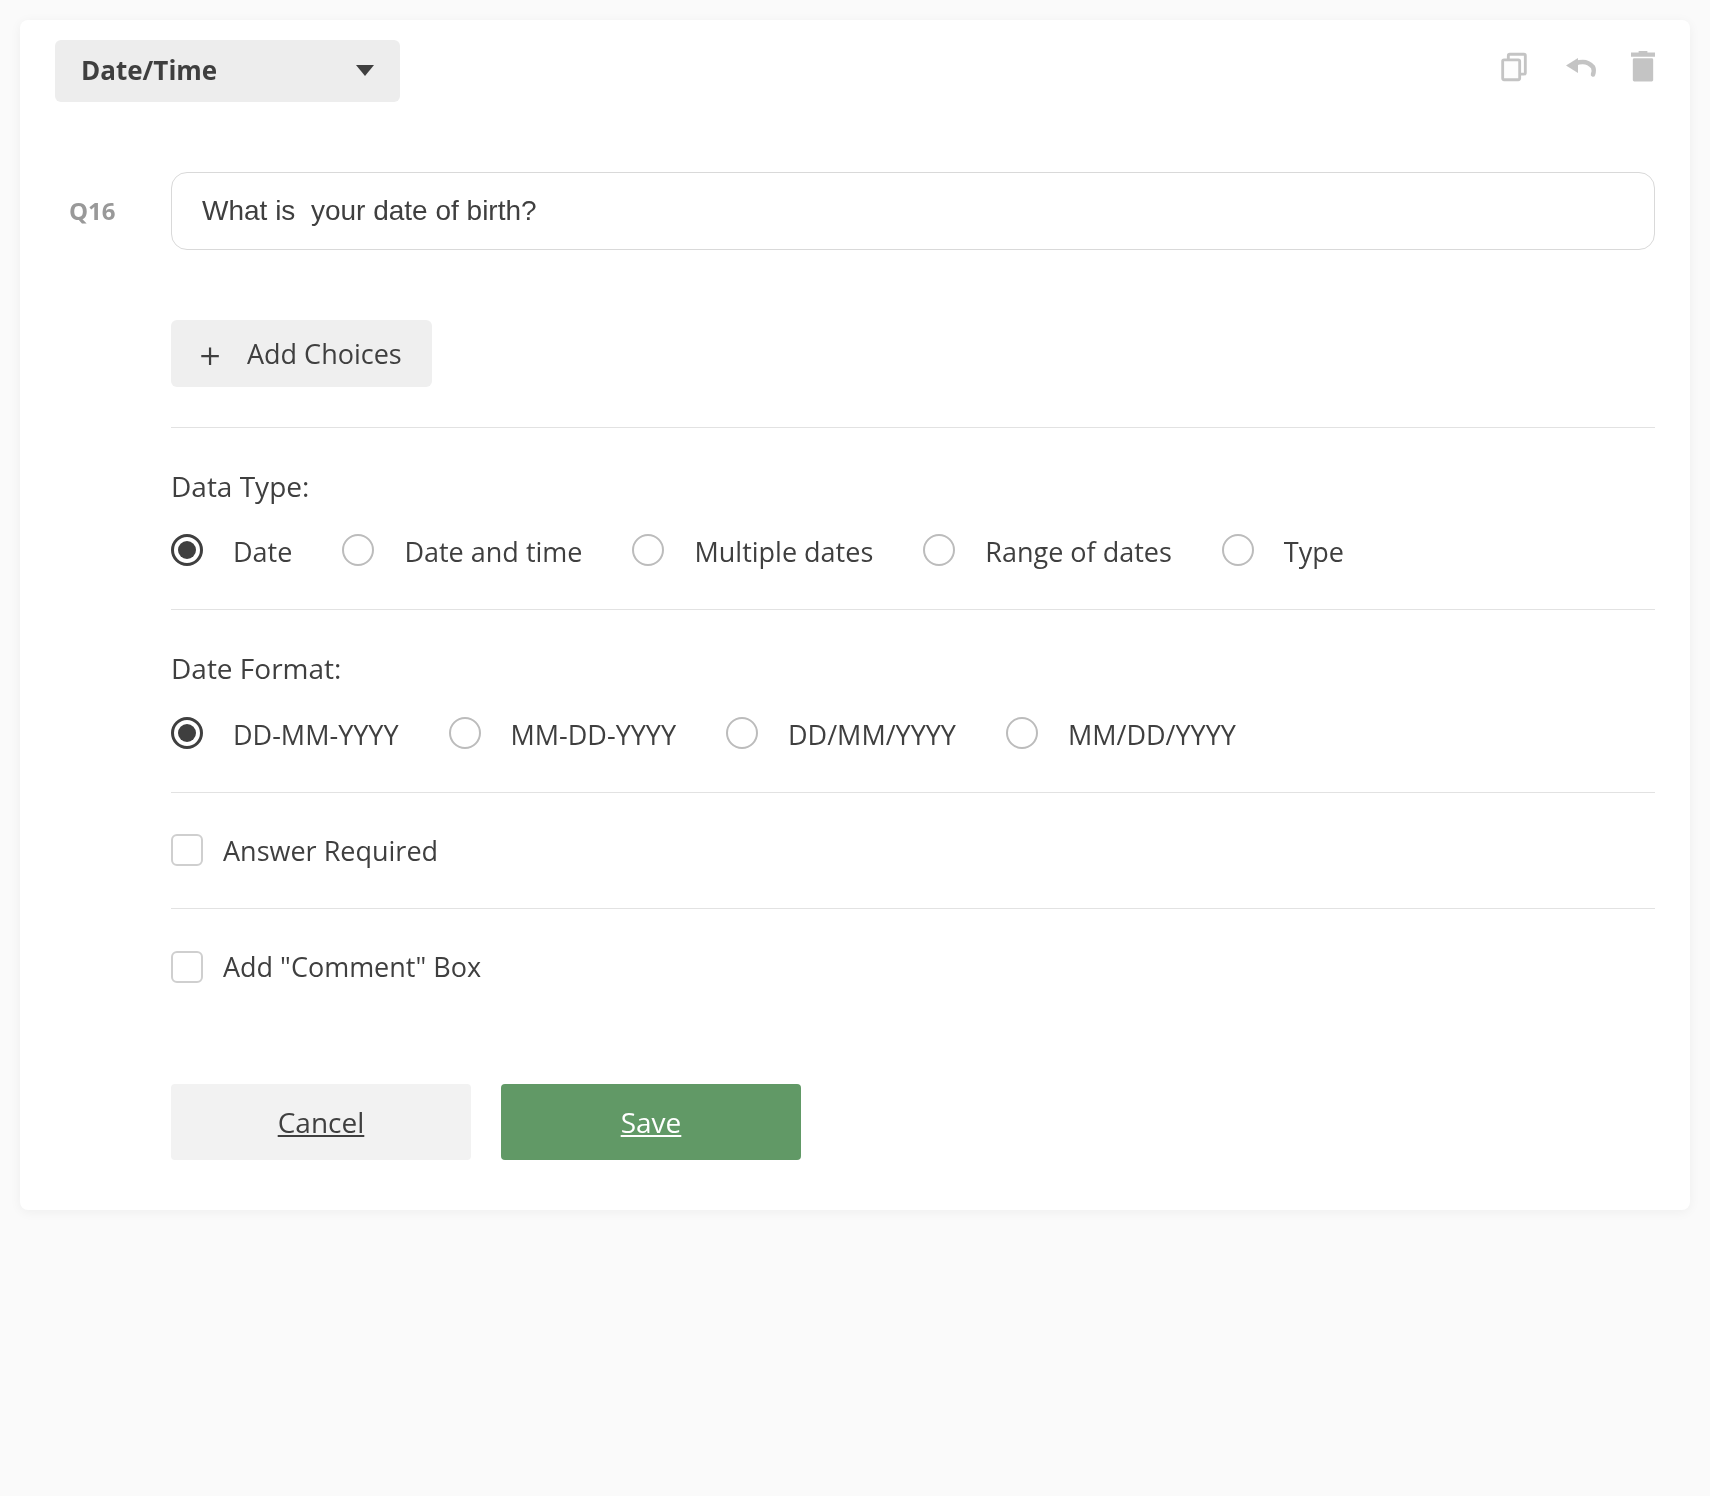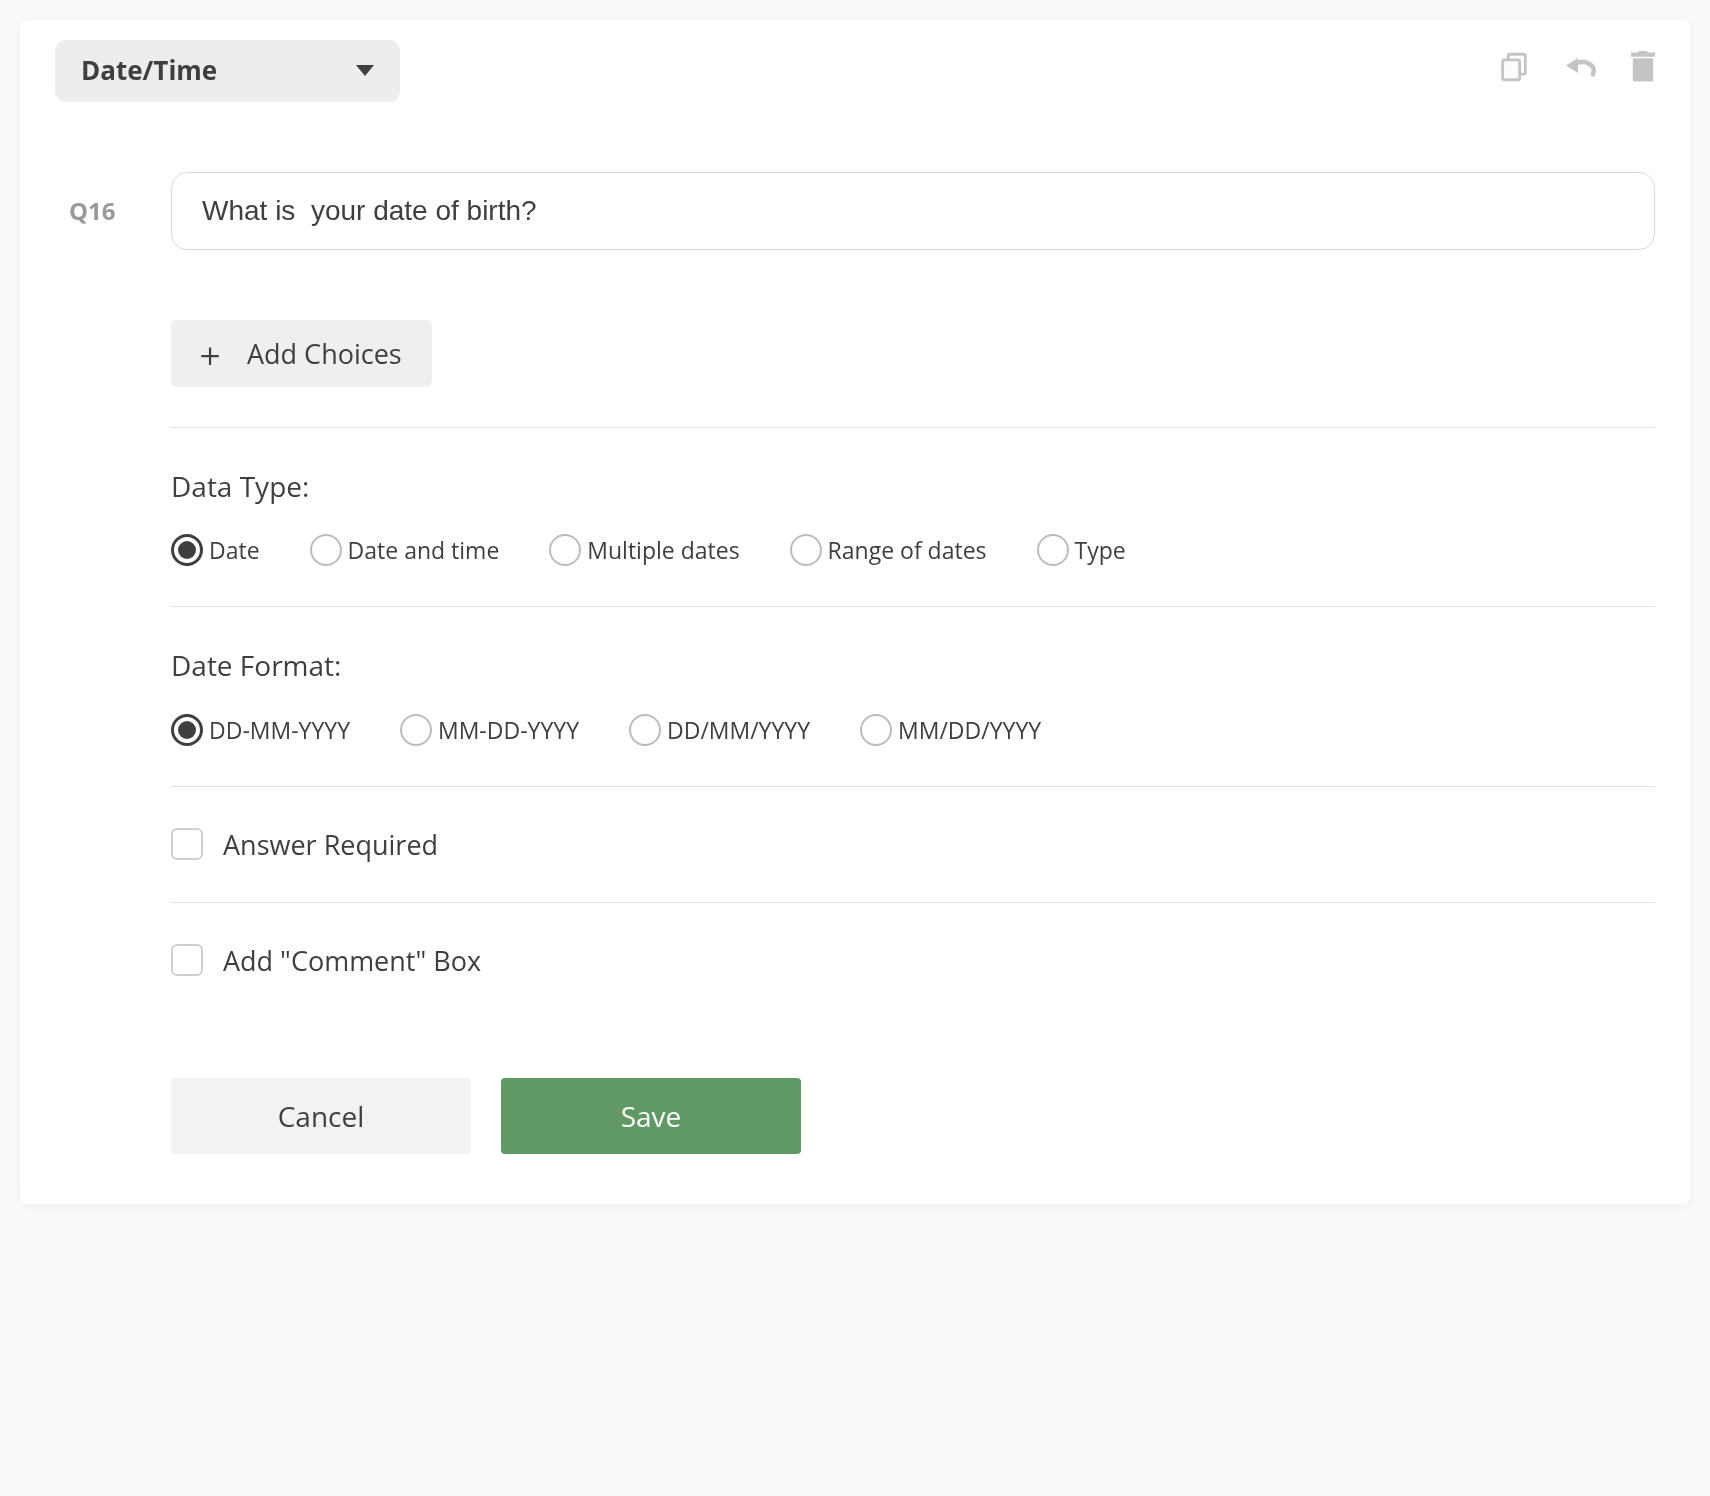--- a/index.html
+++ b/index.html
@@ -21,21 +21,21 @@
       display: flex;
       align-items: flex-start;
       justify-content: space-between;
       margin-bottom: 70px;
     }
     .type-dropdown {
       display: flex;
       align-items: center;
       gap: 20px;
       background: #ededed;
-      border-radius: 11px;
+      border-radius: 6px;
       padding: 14px 26px;
       font-weight: 700;
       font-size: 26px;
       color: #3f3f3f;
       cursor: pointer;
       min-width: 345px;
       justify-content: space-between;
     }
     .caret {
       width: 0; height: 0;
@@ -107,24 +107,24 @@
       margin-bottom: 30px;
     }
     .radio-row {
       display: flex;
       flex-wrap: wrap;
       gap: 50px;
       align-items: center;
     }
     .radio-opt {
       display: flex;
-      align-items: flex-end;
-      gap: 6px;
-      cursor: pointer;
-      font-size: 23px;
+      align-items: flex-start;
+      gap: 30px;
+      cursor: pointer;
+      font-size: 27px;
       color: #3f3f3f;
     }
     .radio {
       width: 32px; height: 32px;
       border: 2px solid #bcbcbc;
       border-radius: 50%;
       display: flex;
       align-items: center;
       justify-content: center;
       flex-shrink: 0;
@@ -158,20 +158,21 @@
       gap: 30px;
       margin-top: 60px;
     }
     .btn {
       min-width: 300px;
       padding: 20px 0;
       text-align: center;
       border-radius: 4px;
       font-size: 28px;
       cursor: pointer;
+      text-decoration: underline;
     }
     .btn-cancel { background: #f2f2f2; color: #3f3f3f; }
     .btn-save { background: #619966; color: #fff; }
   </style>
 </head>
 <body>
 
 <div class="card">
 
   <div class="card-header">

